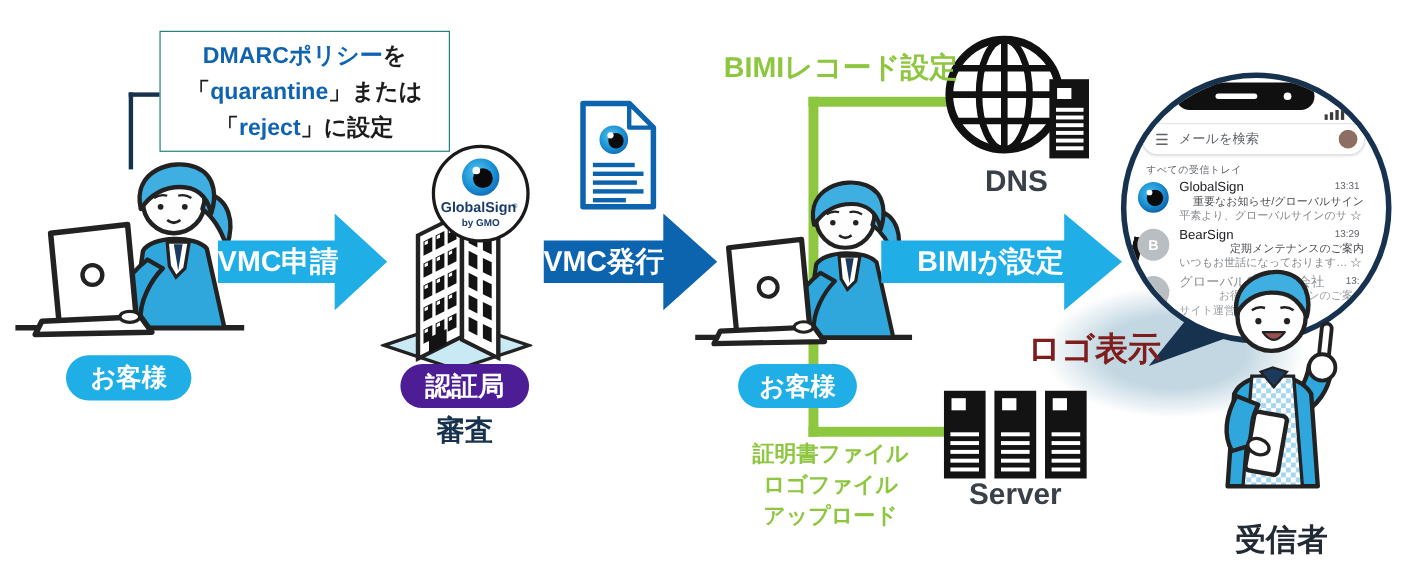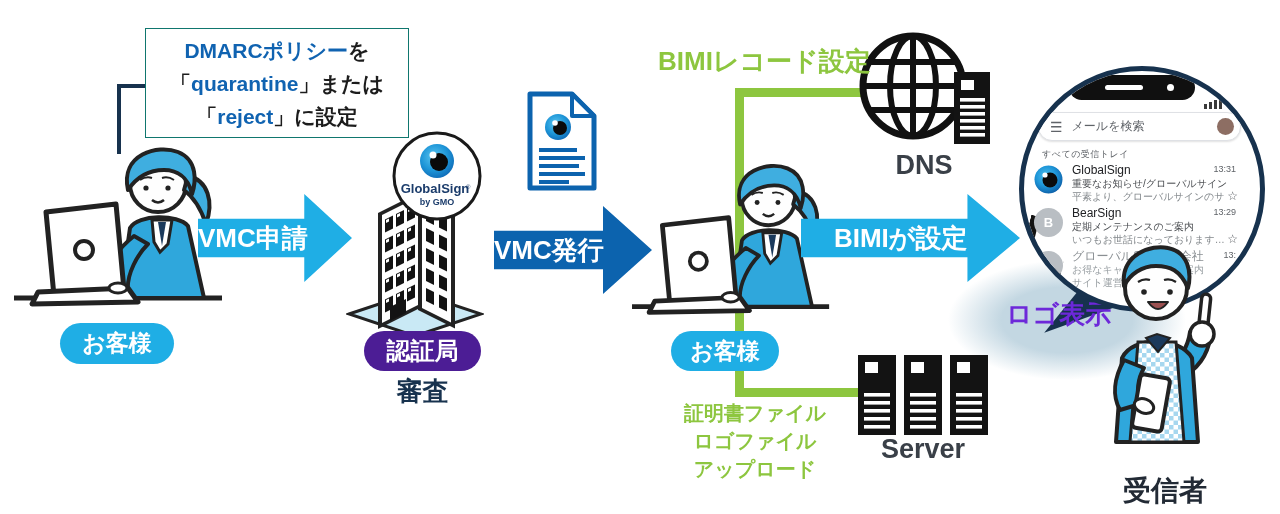--- a/index.html
+++ b/index.html
@@ -38,21 +38,21 @@
   .glabel{color:#8DC63F;font-weight:bold;font-size:25px;white-space:nowrap;z-index:3;}
   .glabel.center{text-align:center;line-height:28px;}
 
   .caption{font-weight:bold;color:#17324E;z-index:5;text-align:center;}
 
   
   .bubble-shadow{left:948px;top:260px;width:238px;height:120px;border-radius:50%;
     background:radial-gradient(closest-side,#C3D7E2 55%,rgba(195,215,226,0) 100%);z-index:1;}
   .bubble-tail{left:1040px;top:263px;width:106px;height:72px;background:#17324E;
     clip-path:polygon(4% 97%,55% 4%,100% 46%);z-index:2;}
-  .logo-note{left:1006px;top:297px;font-size:26px;font-weight:bold;color:#6d28d9;z-index:3;}
+  .logo-note{left:934px;top:297px;font-size:30px;font-weight:bold;color:#7f1d1d;z-index:3;}
   .phone-bubble{left:1019px;top:66px;width:236px;height:236px;border-radius:50%;
     background:#fff;border:5px solid #17324E;overflow:hidden;z-index:4;}
   .notch{position:absolute;left:45px;top:4px;width:126px;height:25px;border-radius:13px;background:#101010;}
   .notch .speaker{position:absolute;left:36px;top:10px;width:38px;height:5px;border-radius:3px;background:#fff;}
   .notch .camera{position:absolute;right:21px;top:9px;width:7px;height:7px;border-radius:50%;background:#fff;}
   .status-time{position:absolute;left:12px;top:24px;font-size:9px;color:#444;}
   .status-icons{position:absolute;left:180px;top:26px;}
   .phone-edge{position:absolute;left:0px;top:148px;width:34px;height:46px;
     border-left:9px solid #131313;border-bottom:9px solid #131313;border-bottom-left-radius:28px;transform:rotate(14deg);}
   .searchbar{position:absolute;left:14px;top:41px;width:201px;height:27px;border-radius:14px;background:#fff;
@@ -60,21 +60,21 @@
   .searchbar .menu{font-size:14px;color:#5f6368;margin:0 9px 0 11px;line-height:1;}
   .searchbar .ph{font-size:12px;color:#5f6368;flex:1;}
   .searchbar .avatar{width:17px;height:17px;border-radius:50%;background:#8d6e63;margin-right:6px;}
   .inbox-label{position:absolute;left:18px;top:77px;font-size:9px;color:#5f6368;letter-spacing:.5px;}
   .email-row{position:absolute;left:10px;width:212px;height:40px;}
   .email-row .av{position:absolute;left:0;top:2px;width:29px;height:29px;border-radius:50%;}
   .email-row .av.gray{background:#b9bec3;color:#fff;font-weight:bold;font-size:13px;display:flex;align-items:center;justify-content:center;}
   .email-row .body{position:absolute;left:38px;top:0;width:168px;}
   .email-row .sender{font-size:12px;color:#202124;line-height:14px;}
   .email-row .time{position:absolute;right:10px;top:1px;font-size:9px;color:#5f6368;}
-  .email-row .subject{font-size:10px;color:#4a4d51;line-height:13px;white-space:nowrap;overflow:hidden;}
+  .email-row .subject{font-size:10px;color:#4a4d51;line-height:13px;white-space:nowrap;overflow:hidden;text-align:right;}
   .email-row .preview{font-size:10px;color:#83888c;line-height:13px;white-space:nowrap;overflow:hidden;width:152px;}
   .email-row .star{position:absolute;right:8px;bottom:0;font-size:12px;color:#5f6368;}
   .email-row.dim .sender{color:#8a8f93;}
   .email-row.dim .subject,.email-row.dim .preview{color:#9aa0a4;}
 </style>
 </head>
 <body>
 
 <div class="canvas">
 
@@ -209,21 +209,21 @@
       <circle cx="29" cy="33" r="2.8" fill="#fff"></circle>
     <g fill="#0C63AE">
       <rect x="13" y="58" width="38" height="4"></rect>
         <rect x="13" y="66" width="46" height="4"></rect>
       <rect x="13" y="74" width="40" height="4"></rect>
         <rect x="13" y="82" width="46" height="4"></rect>
       <rect x="13" y="90" width="30" height="4"></rect>
     </g>
   </svg>
 
-  <div class="abs arrow dblue a-sm" style="left:494px;top:206px;width:158px;height:88px;">
+  <div class="abs arrow dblue a-sm" style="left:494px;top:194px;width:158px;height:88px;">
     <div class="shape"></div>
       <span>VMC発行</span>
   </div>
 
   <svg class="abs" style="left:630px;top:157px;z-index:2;" width="204" height="163" viewBox="0 0 215 172">
     <line x1="2" y1="158" x2="210" y2="158" stroke="#222" stroke-width="5"></line>
     <path d="M118,88 C126,74 166,74 176,86 L192,158 L108,158 Z" fill="#2FA7DC" stroke="#222" stroke-width="4" stroke-linejoin="round"></path>
     <path d="M140,80 L160,80 L156,104 L148,112 L142,102 Z" fill="#fff" stroke="#222" stroke-width="3"></path>
     <path d="M146,82 L154,82 L150,106 Z" fill="#1B3A5C"></path>
     <path d="M122,96 C102,112 92,130 98,146 L116,152 C114,134 126,114 136,104 Z" fill="#2FA7DC" stroke="#222" stroke-width="4" stroke-linejoin="round"></path>

